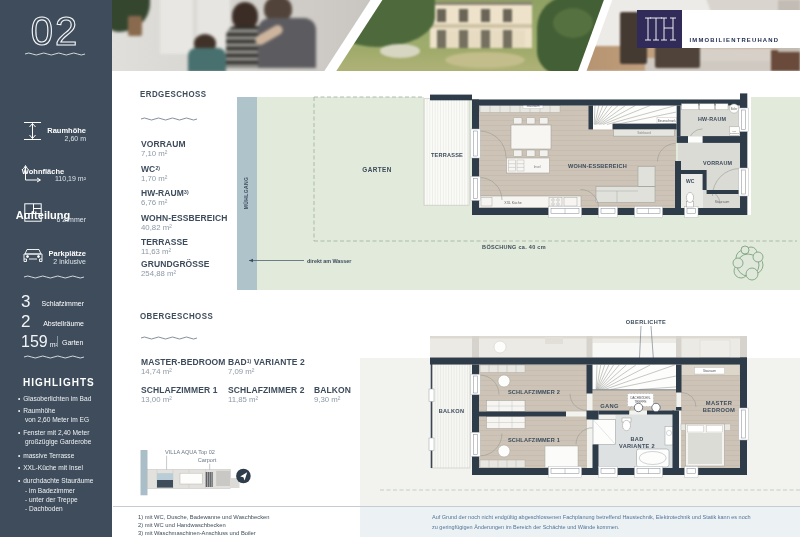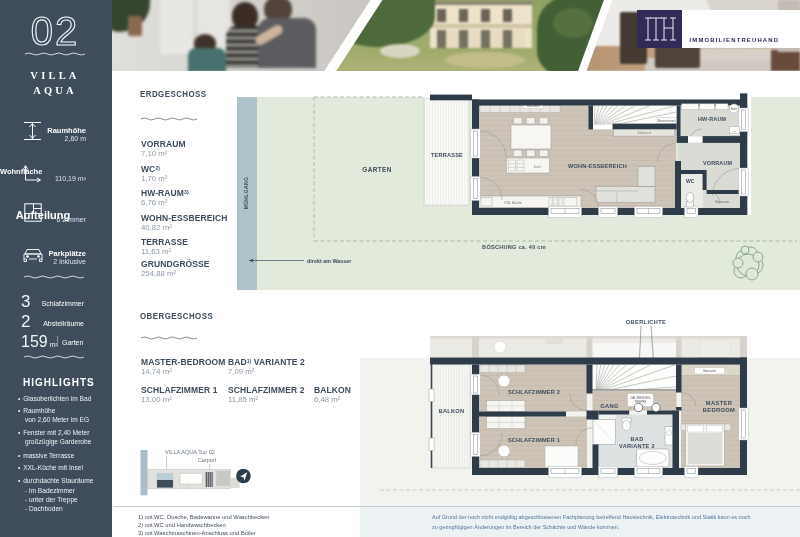--- a/index.html
+++ b/index.html
@@ -16,39 +16,38 @@
 <div class="abs" style="left:0px;top:0px;width:112px;height:537px;color:#fff">
 
   <svg class="abs" style="left:0px;top:0px" width="112" height="60" viewBox="0 0 112 60">
     <text x="55" y="45" text-anchor="middle" font-size="40" font-family="Liberation Sans" fill="none" stroke="#f3f5f7" stroke-width="1.1" letter-spacing="2">02</text>
   </svg>
 
   <svg class="abs" style="left:25px;top:51px" width="60" height="6" viewBox="0 0 60 6">
     <path d="M0,3 q3.75,-2 7.5,0 t7.5,0 t7.5,0 t7.5,0 t7.5,0 t7.5,0 t7.5,0 t7.5,0" fill="none" stroke="#eef1f4" stroke-width="0.85"></path>
   </svg>
 
-  <div class="abs" style="left:0px;top:69px;width:110px;text-align:center;font-family:'Liberation Serif',serif;font-weight:bold;font-size:10.5px;letter-spacing:3.2px;line-height:14.5px">VILLA<br>AQUA</div>
 
   <svg class="abs" style="left:23px;top:121px" width="19" height="20" viewBox="0 0 19 20">
     <g stroke="#fff" stroke-width="1" fill="none">
       <path d="M1,1.5 H18 M1,18.5 H18"></path>
       <path d="M9.5,2.5 V17.5 M6.5,6 l3,-3.5 3,3.5 M6.5,14 l3,3.5 3,-3.5"></path>
     </g>
   </svg>
 
   <div class="abs" style="left:0px;top:126px;width:86px;text-align:right;font-weight:bold;font-size:7.5px">Raumhöhe</div>
   <div class="abs" style="left:0px;top:134.5px;width:86px;text-align:right;font-size:7px;color:#dde4ea">2,60 m</div>
 
   <svg class="abs" style="left:23px;top:163px" width="19" height="20" viewBox="0 0 19 20">
     <g stroke="#fff" stroke-width="1" fill="none">
       <path d="M2.5,3.5 V17 H17 M0.5,6 L2.5,2.5 4.5,6 M14,15 l3.5,2 -3.5,2"></path>
     </g>
   </svg>
 
-  <div class="abs" style="left:0px;top:166.5px;width:86px;text-align:left;font-weight:bold;font-size:7.5px">Wohnfläche</div>
+  <div class="abs" style="left:0px;top:166.5px;width:86px;text-align:center;font-weight:bold;font-size:7.5px">Wohnfläche</div>
   <div class="abs" style="left:0px;top:175px;width:86px;text-align:right;font-size:7px;color:#dde4ea">110,19 m²</div>
 
   <svg class="abs" style="left:24px;top:203px" width="18" height="19" viewBox="0 0 18 19">
     <g stroke="#fff" stroke-width="1" fill="none">
       <rect x="0.8" y="0.8" width="16.4" height="17.4"></rect>
       <path d="M0.8,10.5 H17.2 M9.5,0.8 V10.5 M9.5,5.5 H17.2"></path>
     </g>
   </svg>
 
   <div class="abs" style="left:0px;top:208.5px;width:86px;text-align:center;font-weight:bold;font-size:11px">Aufteilung</div>
@@ -454,21 +453,21 @@
     <div class="rv">13,00 m²</div>
 </div>
 <div class="abs" style="left:228px;top:357px;width:80px">
   <div class="rn">BAD<sup>1)</sup> VARIANTE 2</div>
     <div class="rv">7,09 m²</div>
   <div class="rn" style="margin-top:9px">SCHLAFZIMMER 2</div>
     <div class="rv">11,85 m²</div>
 </div>
 <div class="abs" style="left:314px;top:385px;width:60px">
   <div class="rn">BALKON</div>
-    <div class="rv">6,48 m²</div>
+    <div class="rv">9,30 m²</div>
 </div>
 
 <div class="abs" style="left:150px;top:448.5px;width:80px;text-align:center;font-size:5.6px;color:#67748255;color:#6b7886">VILLA AQUA Top 02</div>
 <div class="abs" style="left:187px;top:457px;width:40px;text-align:center;font-size:5.6px;color:#6b7886">Carport</div>
 
 <svg class="abs" style="left:135px;top:445px" width="120" height="56" viewBox="0 0 120 56">
 
   <g stroke="#8a96a2" stroke-width="0.5">
       <path d="M31.6,10.7 V32.4 M74.7,18.8 V28.2"></path>
     </g>

